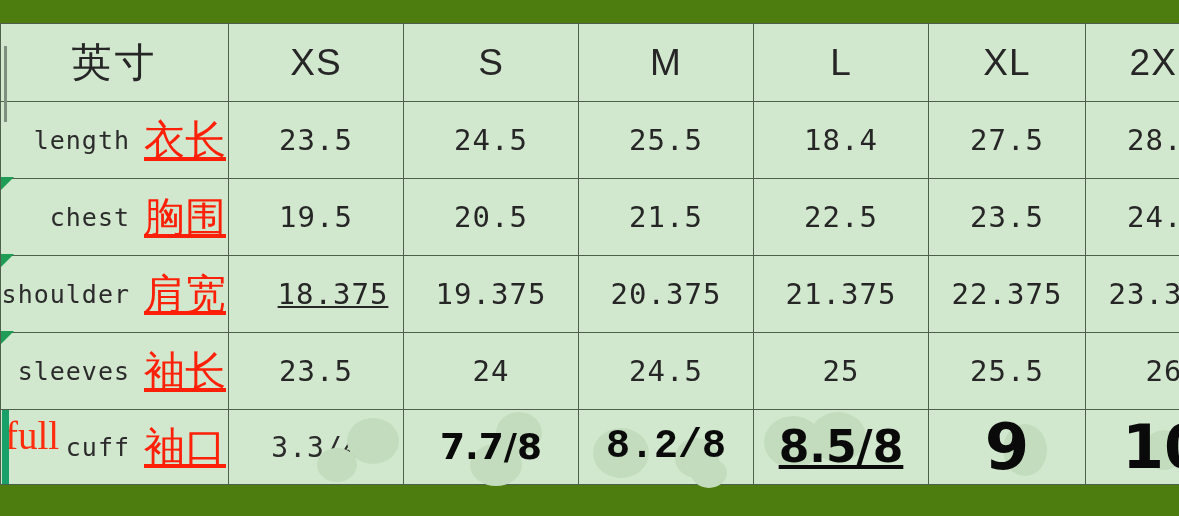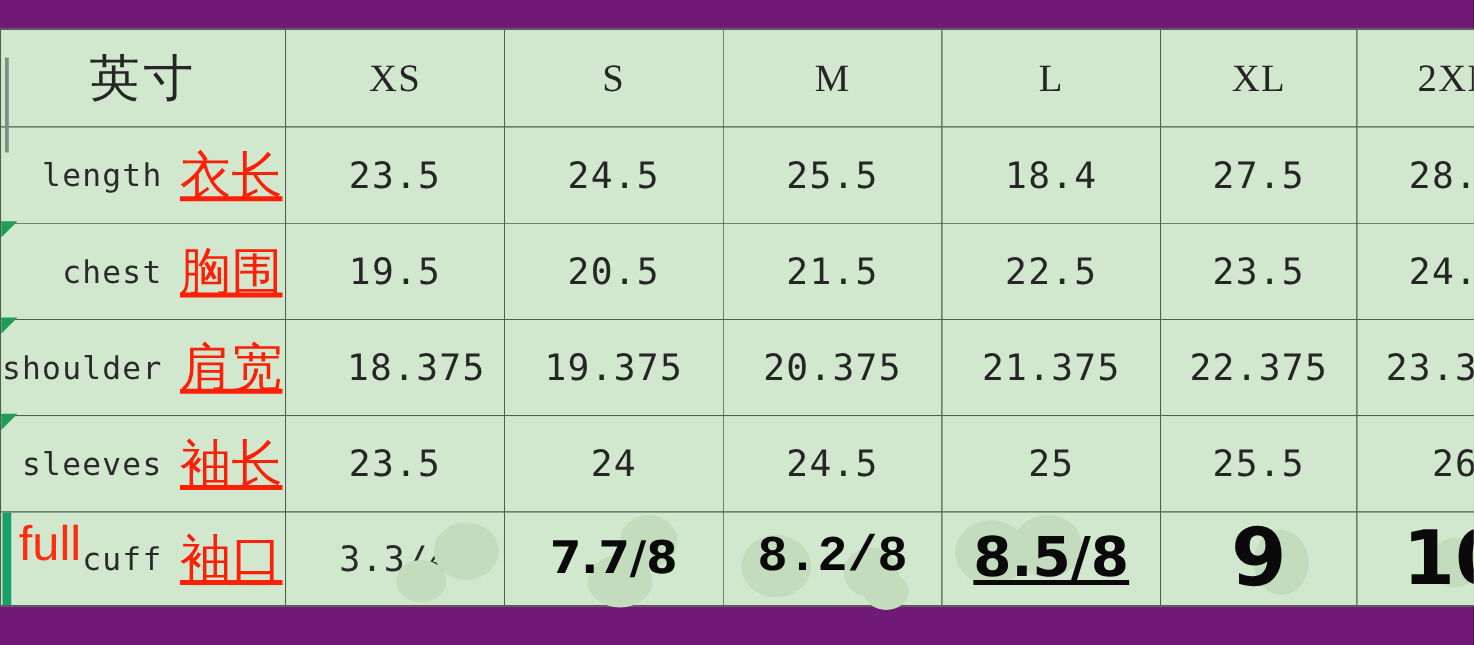--- a/index.html
+++ b/index.html
@@ -12,21 +12,21 @@
     height: 516px;
     overflow: hidden;
     font-family: "DejaVu Sans Mono", monospace;
   }
 
   
   #page {
     position: relative;
     width: 1179px;
     height: 516px;
-    background: #701a75;
+    background: #4d7c0f;
   }
 
   
   #table-wrap {
     position: absolute;
     left: 0;
     top: 23px;
     width: 1179px;
     height: 462px;
     background: #d2e8ce;
@@ -54,22 +54,22 @@
   }
 
   
   col.c-label { width: 228px; }
   col.c-size  { width: 175px; }
   col.c-size2 { width: 157px; }
 
   
   tr.header-row { height: 78px; }
   .hdr-size {
-    font-family: Liberation Serif, serif;
-    font-size: 31px;
+    font-family: Liberation Sans, sans-serif;
+    font-size: 37px;
     letter-spacing: 1px;
     color: #1c1c1c;
   }
   .hdr-inch {
     color: #f41f0c;
     font-family: "DejaVu Sans", sans-serif;
     font-size: 40px;
     font-weight: normal;
     letter-spacing: 3px;
     padding-left: 10px;
@@ -105,40 +105,40 @@
     font-family: "DejaVu Sans", sans-serif;
     font-size: 41px;
     color: #fc2008;
     line-height: 1;
     margin-left: 14px;
     position: relative;
     z-index: 5;
     text-decoration: underline;
   }
   .full-word {
-    font-family: Liberation Sans, sans-serif;
+    font-family: Liberation Serif, serif;
     font-size: 39px;
     color: #fd2d0d;
     line-height: 1;
     position: absolute;
-    left: 14px;
+    left: 4px;
     top: 6px;
     z-index: 6;
   }
 
   
   td.first-value {
     font-family: "DejaVu Sans Mono", monospace;
     font-size: 29px;
     color: #2b2b2b;
     text-align: left;
     padding-left: 58px;
     letter-spacing: 1px;
   }
-  td.first-value.tight { padding-left: 34px; }
+  td.first-value.tight { padding-left: 34px; text-decoration: underline; }
 
   .val-mono {
     font-family: "DejaVu Sans Mono", monospace;
     font-size: 29px;
     color: #2b2b2b;
     letter-spacing: 1px;
   }
   .val-red {
     color: #d4624f;
   }

